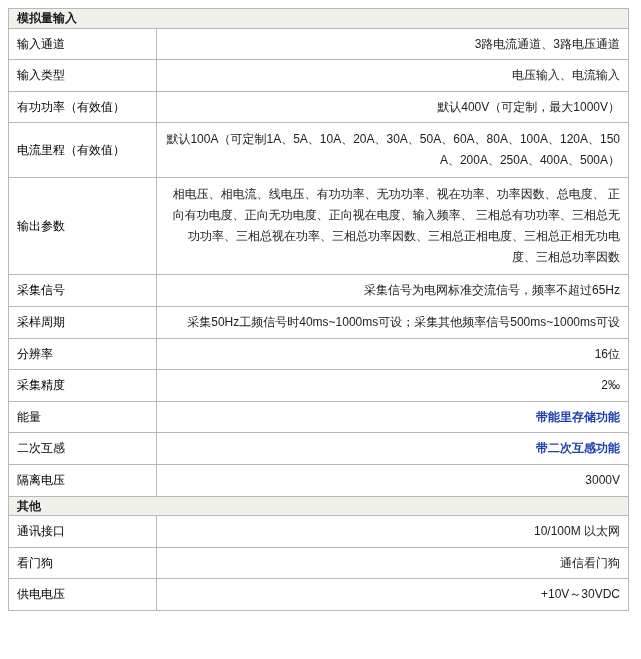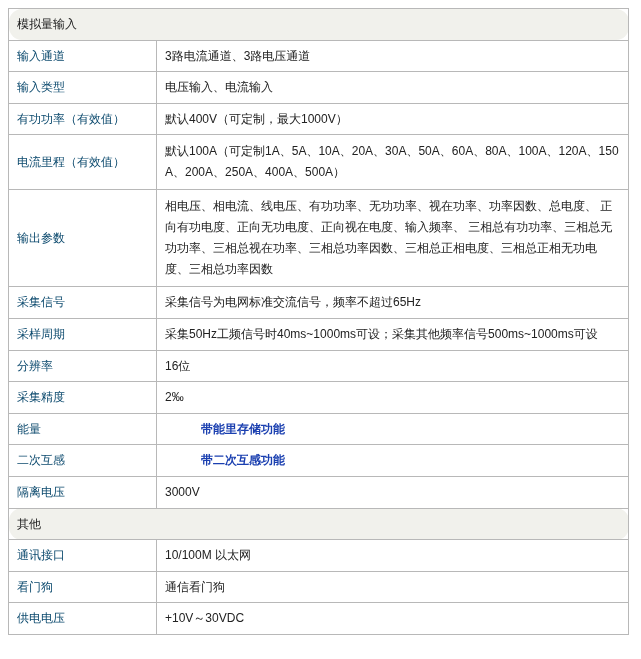--- a/index.html
+++ b/index.html
@@ -26,32 +26,32 @@
     padding: 6px 8px;
     vertical-align: middle;
     line-height: 1.55;
     word-break: break-all;
   }
   col.label-col { width: 148px; }
   col.value-col { width: 472px; }
 
   tr.section-row td {
     background: #f1f1ec;
-    font-weight: normal;
+    font-weight: bold;
     color: #1a1a1a;
-    padding: 6px 8px;
-    border-radius: 13px;
+    padding: 0 8px;
   }
   td.label-cell {
     background: #ffffff;
-    color: #0c4a6e;
+    color: #000000;
   }
   td.value-cell {
     background: #ffffff;
     color: #222222;
+    text-align: right;
   }
   td.value-cell.highlight {
     color: #1a3fb0;
     font-weight: bold;
     padding-left: 44px;
   }
   td.tall {
     line-height: 1.75;
     margin-left: 46px;
   }

